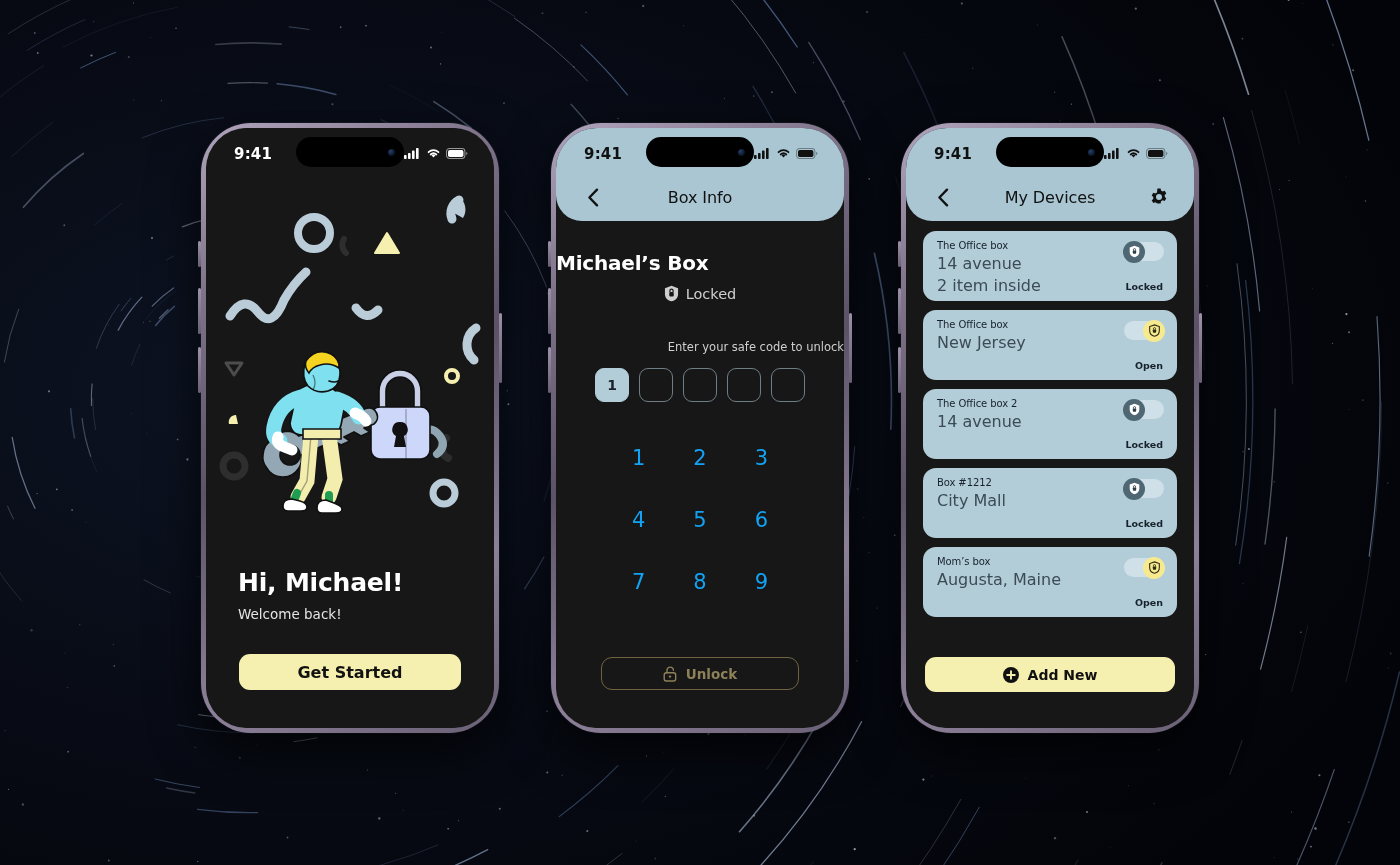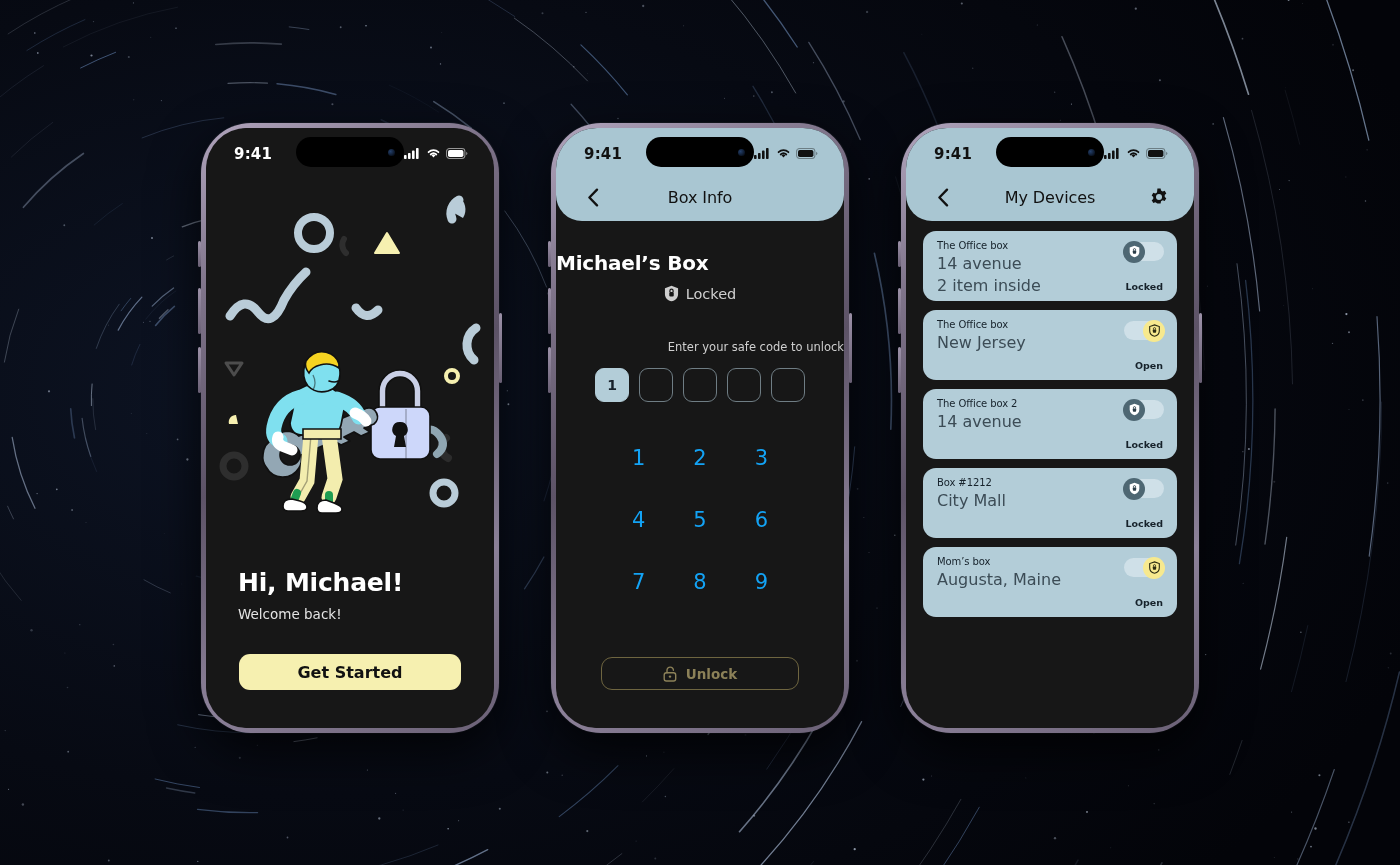--- a/index.html
+++ b/index.html
@@ -1158,16 +1158,23 @@
                     <path d="M8 .8 L15 3.3 v6.2 c0 4.4 -3.1 7 -7 7.8 c-3.9 -.8 -7 -3.4 -7 -7.8 V3.3z" fill="none" stroke="#2b2b13" stroke-width="1.6"></path>
                     <rect x="5.6" y="7.6" width="4.8" height="4.6" rx="1.1" fill="#2b2b13"></rect>
                     <path d="M6.4 7.8 v-1.4 a1.6 1.6 0 0 1 3.2 0 v1.4" fill="none" stroke="#2b2b13" stroke-width="1.3"></path>
                   </svg>
                 </span>
               </div>
               <div class="dev-state">Open</div>
             </div>
           </div>
 
+        <button class="addnew">
+          <svg width="16" height="16" viewBox="0 0 16 16">
+            <circle cx="8" cy="8" r="8" fill="#111"></circle>
+            <path d="M8 4.2v7.6M4.2 8h7.6" stroke="#f6f0b0" stroke-width="1.9" stroke-linecap="round"></path>
+          </svg>
+          <span>Add New</span>
+        </button>
       </div>
     </div>
   </div>
 </div>
 
 </body></html>

